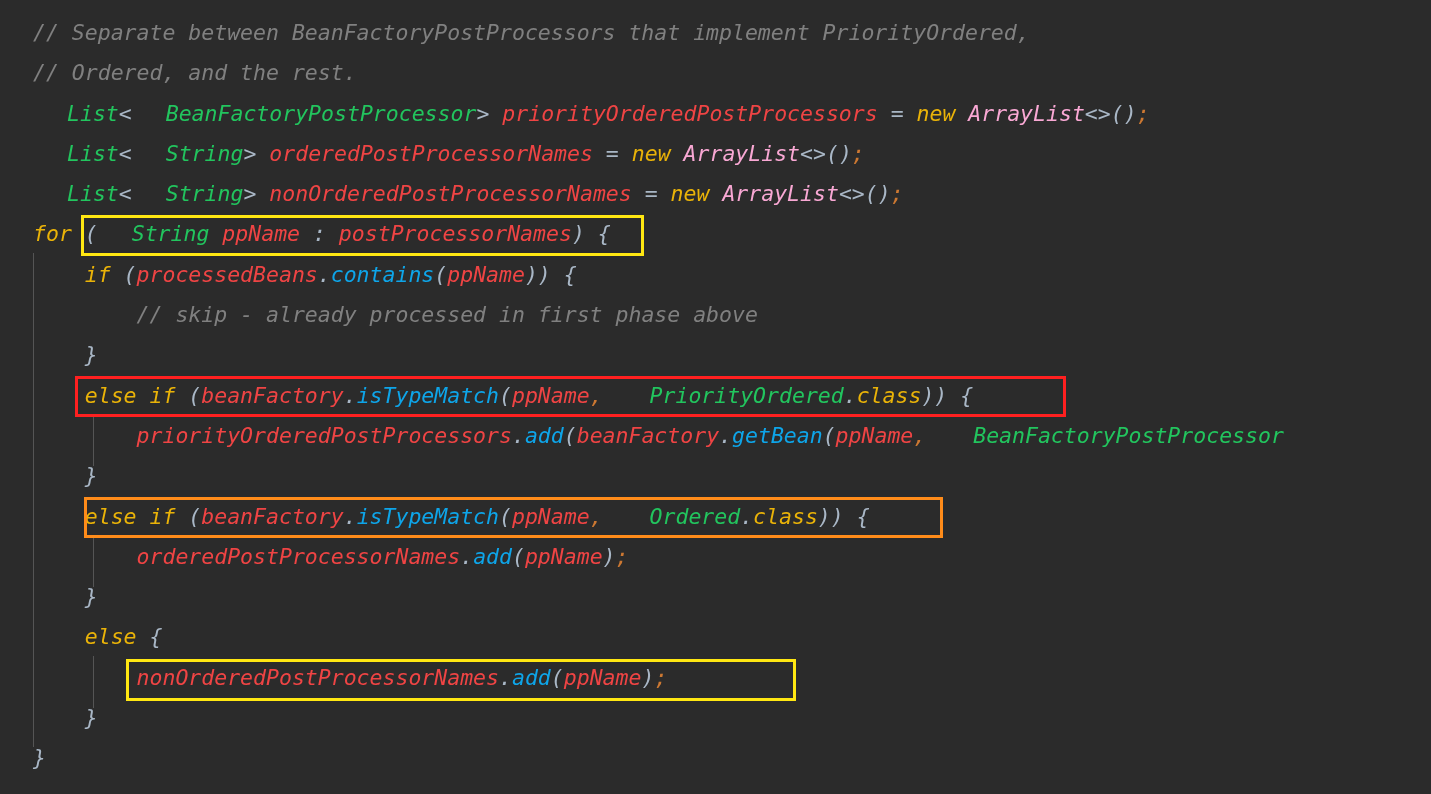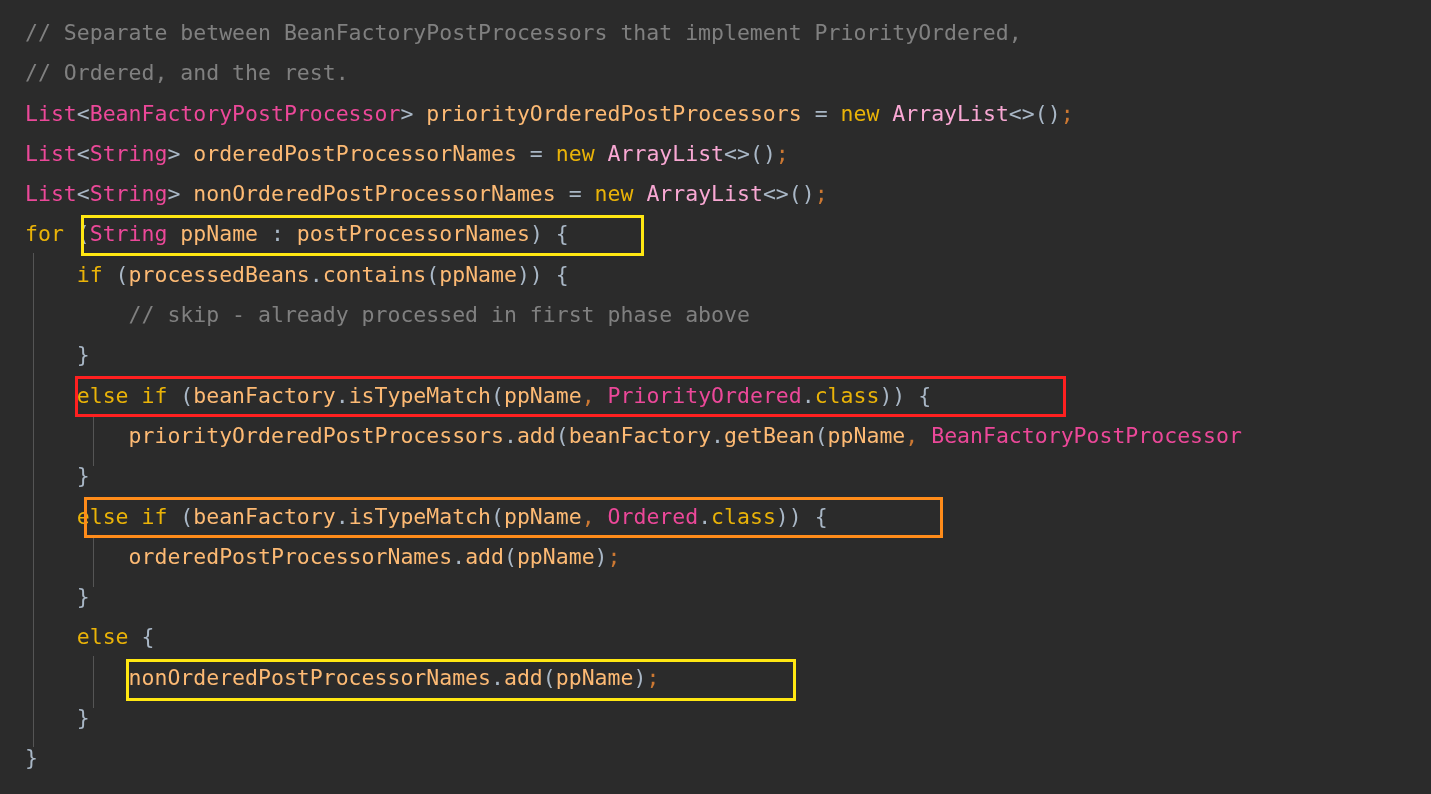--- a/index.html
+++ b/index.html
@@ -25,30 +25,31 @@
     position: absolute;
     left: 0;
     top: 13px;
     width: 1431px;
     white-space: pre;
   }
   .ln {
     position: relative;
     height: 40.3px;
     white-space: pre;
-    padding-left: 25px;
+    padding-left: 33px;
+    font-style: italic;
   }
 
   
   .cmt  { color: #808080; }
   .kw   { color: #eab308; }
-  .type { color: #ec4899; }
+  .type { color: #22c55e; margin-left: 34px; }
   .cls  { color: #f9a8d4; }
-  .mth  { color: #fdba74; }
-  .id   { color: #fdba74; text-align: right; }
+  .mth  { color: #0ea5e9; }
+  .id   { color: #ef4444; text-align: right; }
   .pun  { color: #a9b7c6; }
   .sem  { color: #cc7832; }
   .op   { color: #a9b7c6; }
 
   
   .guide {
     position: absolute;
     width: 1px;
     background: #555555;
   }

